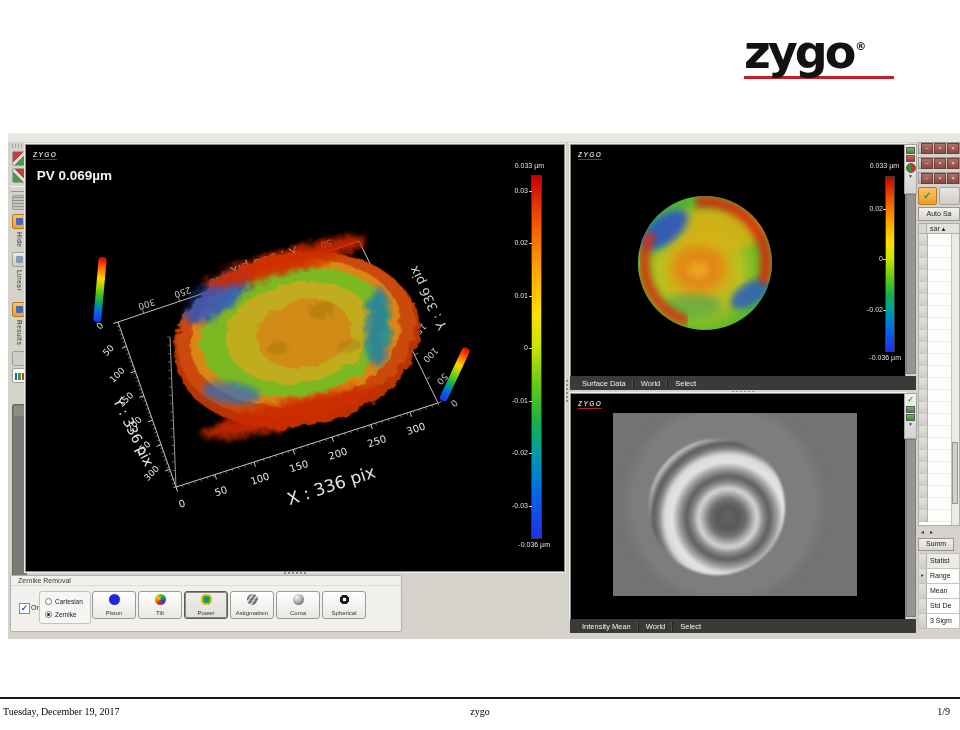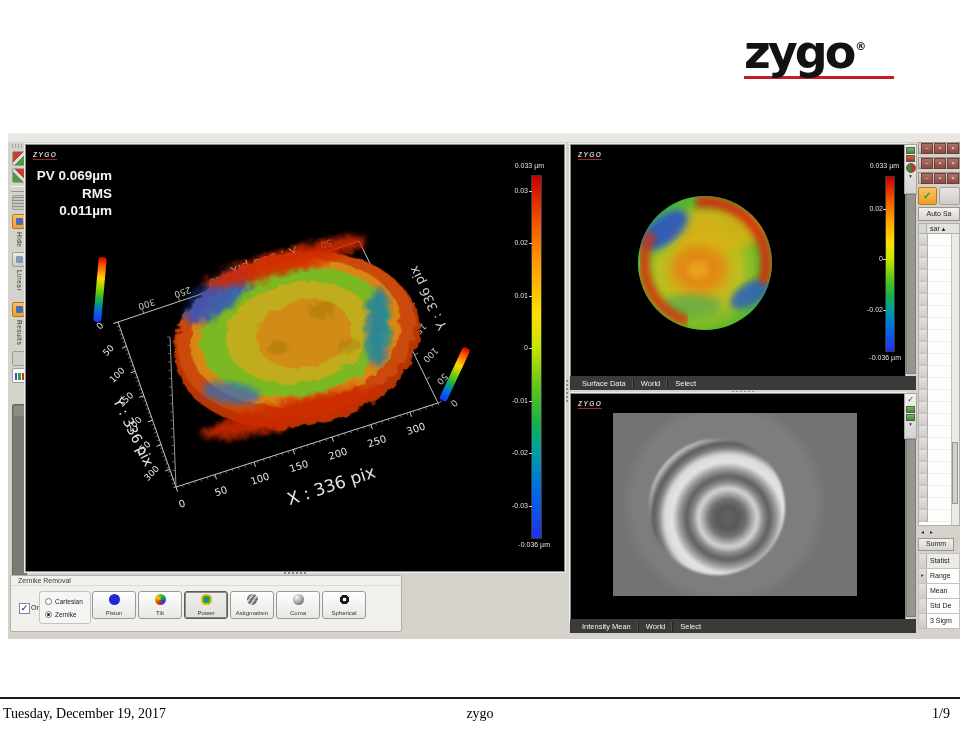--- a/index.html
+++ b/index.html
@@ -6,21 +6,21 @@
   body{width:960px;height:730px;position:relative;overflow:hidden;background:#fff;
        font-family:"Liberation Sans",sans-serif;}
   
   .logo{position:absolute;left:744px;top:26px;width:152px;}
   .logo .word{font-family:"DejaVu Sans",sans-serif;font-weight:bold;font-size:46px;line-height:42px;
       letter-spacing:-3px;color:#121212;}
   .logo .reg{font-size:11px;vertical-align:18px;letter-spacing:0;margin-left:2px;}
   .logo-line{width:150px;height:3px;background:var(--zygo-red,#c41e28);margin-top:3px;}
   .rule{position:absolute;left:0;top:697px;width:960px;height:2px;background:#1a1a1a;}
   .footer{position:absolute;left:0;top:703px;width:960px;height:22px;
-      font-family:"Liberation Serif",serif;font-size:14px;color:#000;}
+      font-family:"Liberation Serif",serif;font-size:10px;color:#000;}
   .footer .fd{position:absolute;left:3px;top:3px;}
   .footer .fc{position:absolute;left:0;right:0;top:3px;text-align:center;}
   .footer .fp{position:absolute;right:10px;top:3px;}
   
   .app{position:absolute;left:8px;top:133px;width:952px;height:505px;background:var(--app-bg,#d5d2cb);
        border-top:1px solid #f2f1ee;}
   .top-strip{position:absolute;left:0;top:0;width:952px;height:8px;background:#e9e7e3;}
   
   .ltb{position:absolute;left:0;top:8px;width:22px;height:496px;}
   .tgrip{height:4px;margin:2px 4px 3px 4px;background:repeating-linear-gradient(90deg,#a8a6a2 0 1px,transparent 1px 3px);}
@@ -174,21 +174,20 @@
       </div>
     <div class="tbic ic-report"></div>
     <div class="tbic ic-chart"></div>
     <div class="dstrip"></div>
   </div>
 
   <div class="p3d">
     <div class="mxlogo">ZYGO</div>
     <div class="pvrms">
       <div>PV 0.069µm</div>
-      <div>RMS 0.011µm</div>
     </div>
     <svg id="svg3d" width="538" height="426" style="position:absolute;left:0;top:0">
       <defs>
         <linearGradient id="jet" x1="0" y1="0" x2="0" y2="1">
           <stop offset="0" stop-color="#d80000"></stop>
             <stop offset="0.15" stop-color="#ff6000"></stop>
           <stop offset="0.33" stop-color="#ffd800"></stop>
             <stop offset="0.5" stop-color="#80d000"></stop>
           <stop offset="0.66" stop-color="#18b048"></stop>
             <stop offset="0.82" stop-color="#0070e0"></stop>

